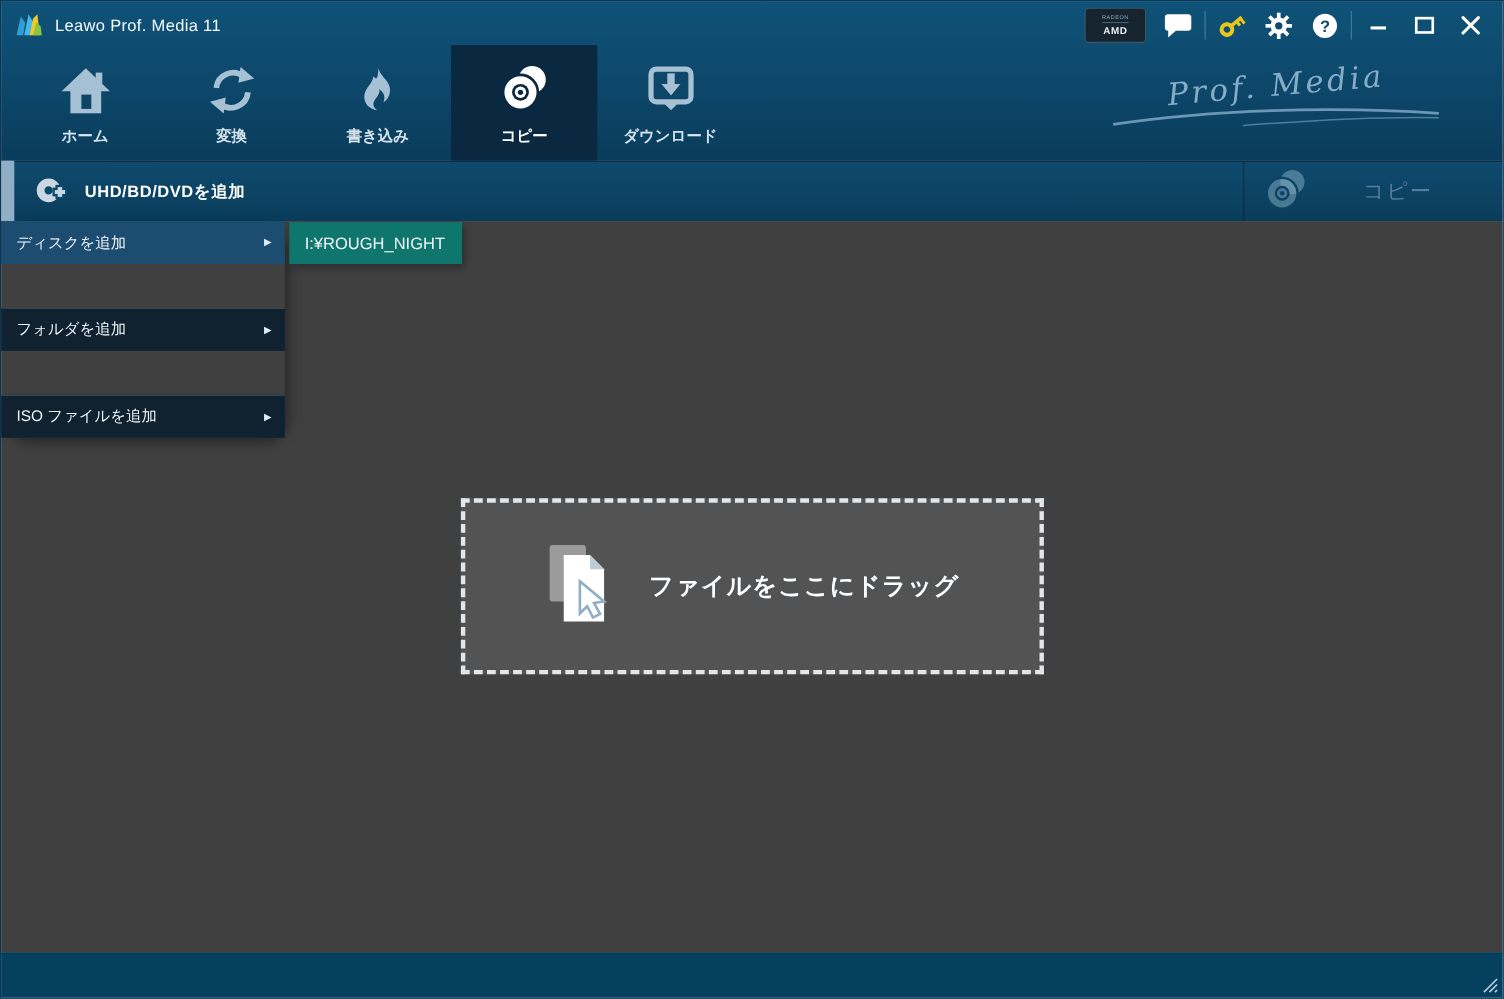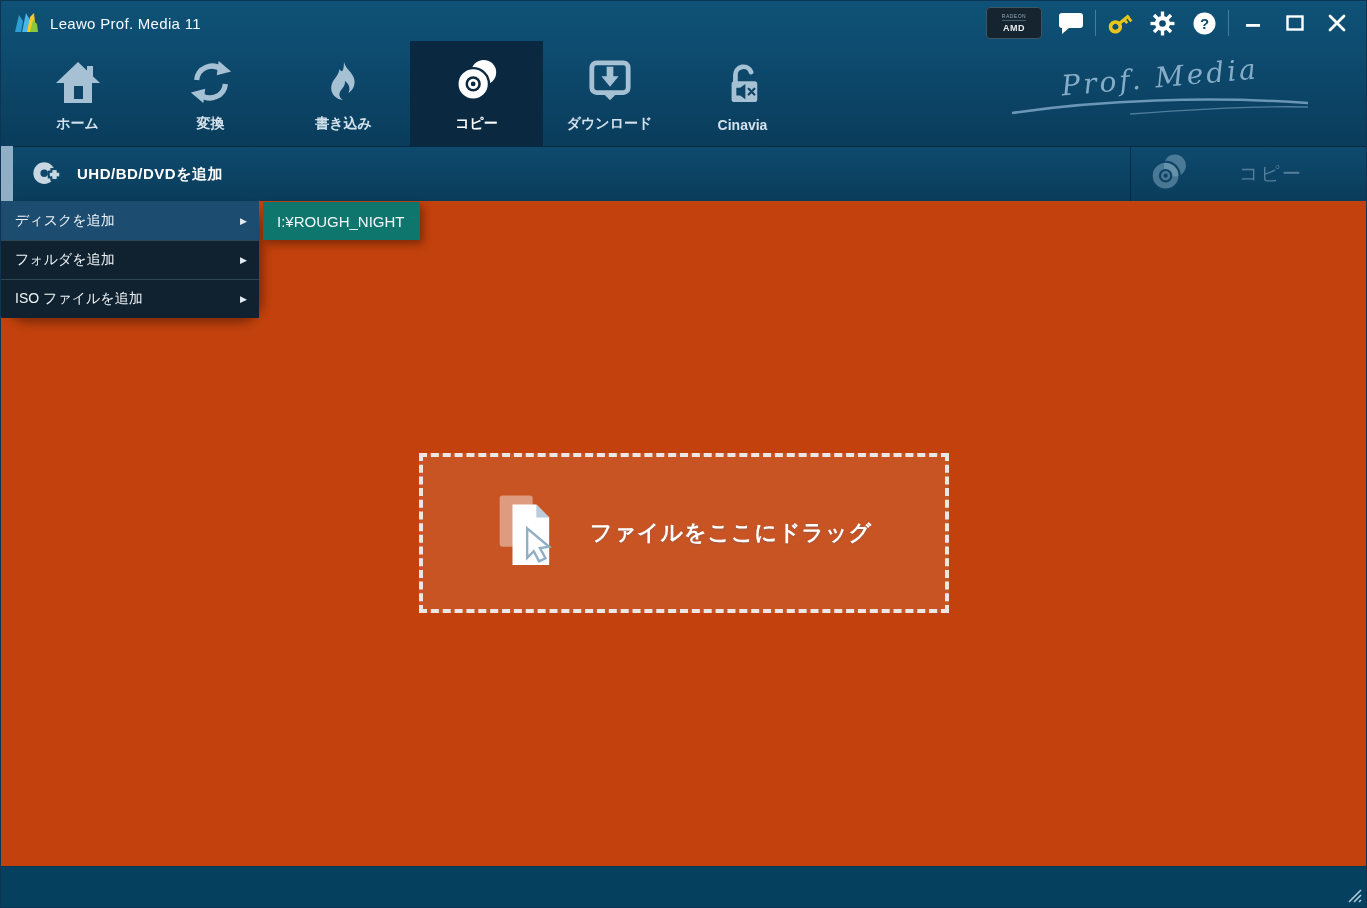--- a/index.html
+++ b/index.html
@@ -60,30 +60,30 @@
     display:flex; align-items:center; padding-left:16px; gap:48px;
   }
   .tb-action .ghost-disc{ color:rgba(125,165,190,.55); }
   .tb-action .copy-label{ font-size:19px; color:#567f9b; letter-spacing:2px; }
   
   .menu{ position:absolute; left:0; top:200px; width:258px; z-index:6; box-shadow:4px 5px 10px rgba(0,0,0,.35);border-radius:24px; }
   .menu-item{
     height:39px; display:flex; align-items:center; padding:0 12px 0 14px;
     background:#10222f; color:#eef4f8; font-size:14px; cursor:pointer;
   }
-  .menu-item + .menu-item{ border-top:1px solid rgba(125,160,185,.28); }
+  .menu-item + .menu-item{ border-top:1px solid rgba(125,160,185,.28);margin-top:40px; }
   .menu-item.highlight{ background:#1c4c6f; }
   .menu-item .arrow{ margin-left:auto; font-size:9px; color:#e3ecf3; }
   .submenu{
     position:absolute; left:262px; top:201px; height:38px; min-width:157px; z-index:6;
     background:#0f766e; display:flex; align-items:center; padding:0 14px;
     color:#f2f6f9; font-size:15px; box-shadow:3px 4px 8px rgba(0,0,0,.35); cursor:pointer;
   }
   
-  .main{ position:absolute; top:200px; left:0; right:0; bottom:41px; background:#c2410c; }
+  .main{ position:absolute; top:200px; left:0; right:0; bottom:41px; background:#404040; }
   .dropzone{
     position:absolute; left:418px; top:252px; width:530px; height:160px;
     border:4px dashed rgba(240,246,250,.9); background:rgba(255,255,255,.10);
     display:flex; align-items:center; justify-content:center; gap:28px; cursor:pointer;
   }
   .dropzone .drop-label{ font-size:22px; font-weight:bold; color:#ffffff; letter-spacing:1px; text-shadow:0 1px 2px rgba(70,100,125,.35); }
   
   .bottombar{ position:absolute; left:0; right:0; bottom:0; height:41px; background:#05415f; border-top:1px solid #033850; }
   .resize-grip{ position:absolute; right:4px; bottom:4px; }
 </style>
@@ -214,31 +214,20 @@
         <div class="icon-box">
           <svg width="44" height="46" viewBox="0 0 46 48">
             <rect x="4" y="4" width="38" height="31" rx="5" fill="none" stroke="currentColor" stroke-width="5"></rect>
             <rect x="19.5" y="8" width="7" height="11" fill="currentColor"></rect>
             <polygon points="14,18 32,18 23,29" fill="currentColor"></polygon>
             <polygon points="17,37 29,37 23,43" fill="currentColor"></polygon>
           </svg>
         </div>
         <span class="tab-label">ダウンロード</span>
       </div>
-      <div class="tab">
-        <div class="icon-box">
-          <svg width="38" height="46" viewBox="0 0 40 46">
-            <path d="M12 21 V13.5 A8.5 8.5 0 0 1 28.5 10.5" fill="none" stroke="currentColor" stroke-width="5" stroke-linecap="round"></path>
-            <rect x="8" y="20" width="27" height="22" rx="3" fill="currentColor"></rect>
-            <polygon points="13,27 17,27 22.5,23 22.5,39 17,35 13,35" fill="var(--hole)"></polygon>
-            <path d="M26 28 l6 6 M32 28 l-6 6" stroke="var(--hole)" stroke-width="2.4" stroke-linecap="round"></path>
-          </svg>
-        </div>
-        <span class="tab-label">Cinavia</span>
-      </div>
     </div>
 
     <div class="brand">
       <span class="script">Prof. Media</span>
       <svg width="300" height="18" viewBox="0 0 300 18">
         <path d="M2 15 C 90 2, 200 -2, 298 5" stroke="rgba(125,165,195,.85)" stroke-width="2.5" fill="none"></path>
         <path d="M120 16 C 200 10, 260 8, 298 9" stroke="rgba(125,165,195,.6)" stroke-width="1.4" fill="none"></path>
       </svg>
     </div>
   </div>

